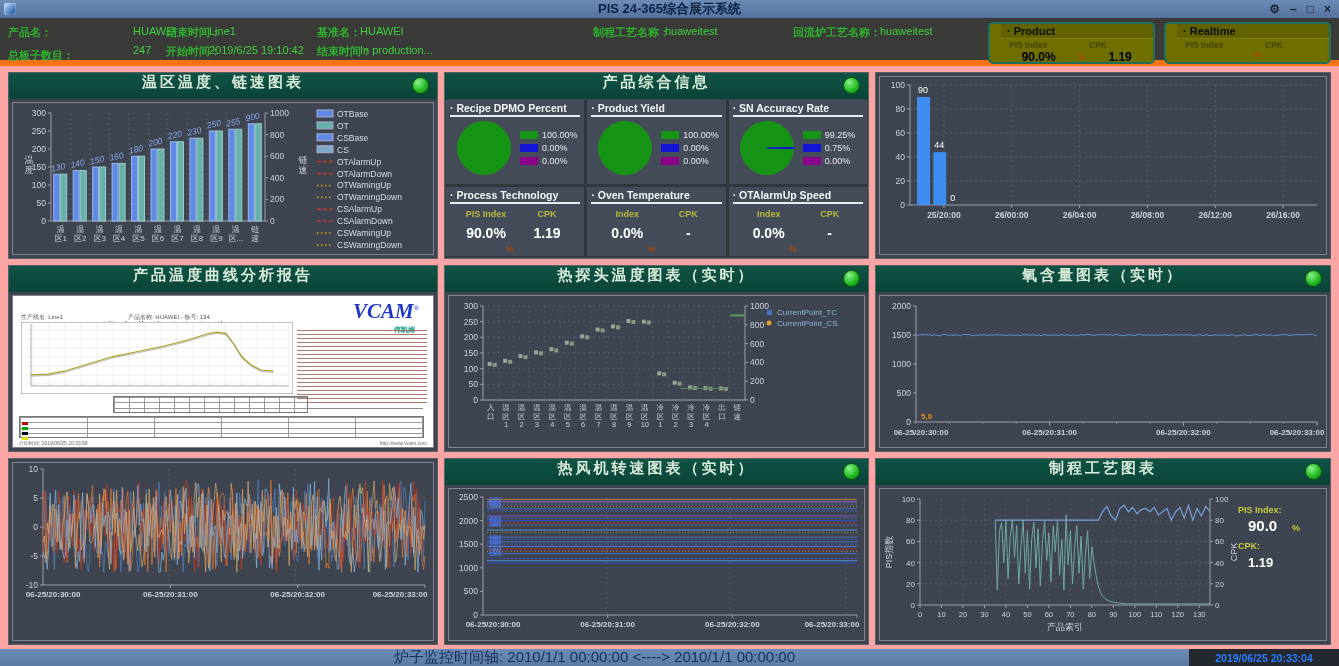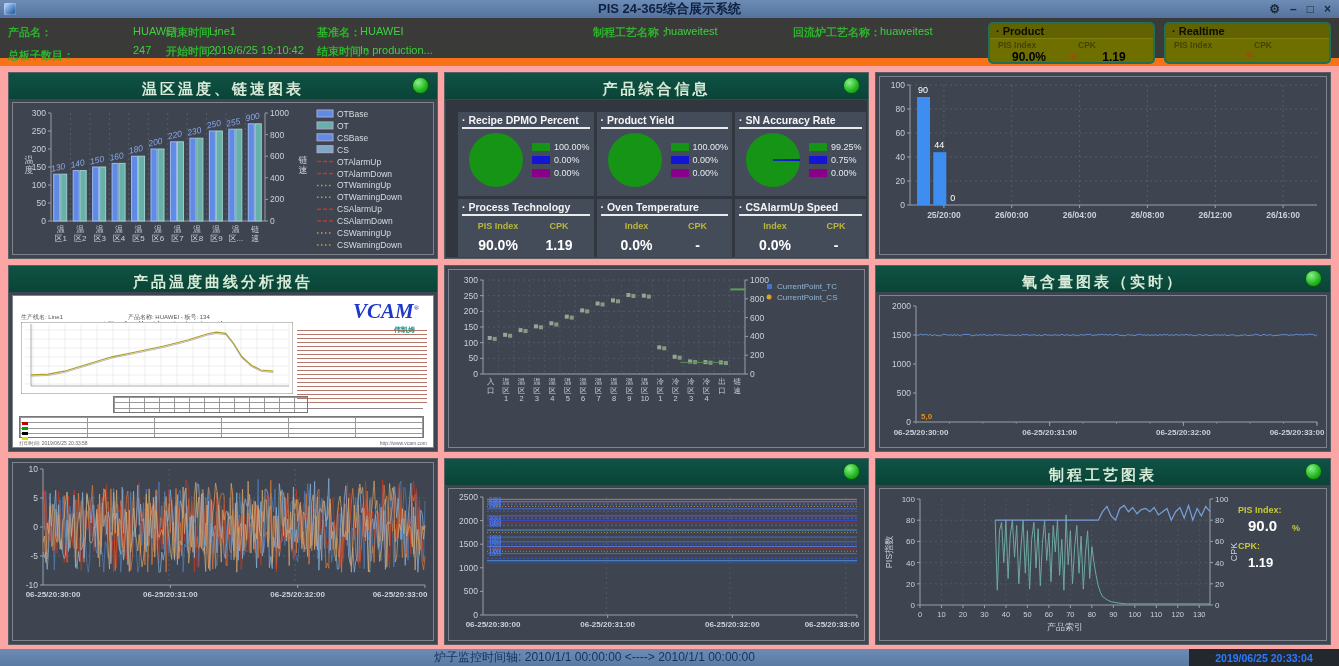--- a/index.html
+++ b/index.html
@@ -5,41 +5,41 @@
   html,body{margin:0;padding:0;background:#0e0f11;}
   *{box-sizing:border-box;}
   .window{position:relative;width:1339px;height:666px;background:#fca5a5;font-family:"Liberation Sans",sans-serif;overflow:hidden;}
   
   .titlebar{position:relative;height:18px;background:linear-gradient(#6d8cb5,#54729d);display:flex;align-items:center;}
   .appicon{width:12px;height:12px;margin-left:4px;border-radius:2px;background:linear-gradient(135deg,#9fc4ef 20%,#2c63a8 80%);box-shadow:inset 0 0 2px #dceaff;}
   .wtitle{position:absolute;left:0;right:0;text-align:center;font-size:13px;font-weight:bold;color:#0d2142;}
   .wbtns{margin-left:auto;display:flex;align-items:center;gap:10px;padding-right:8px;z-index:2;}
   .wbtn{color:#1b2735;font-size:12px;font-weight:bold;line-height:12px;cursor:default;}
   
-  .header{position:relative;height:48px;background:#3a3a38;border-bottom:8px solid #f97316;}
+  .header{position:relative;height:48px;background:#3a3a38;border-bottom:6px solid #f97316;}
   .hl{position:absolute;font-size:11px;font-weight:bold;color:#2db32d;}
   .hv{position:absolute;font-size:11px;color:#3fcf3f;}
-  .obox{position:absolute;top:4px;width:167px;height:42px;background:#6f6f00;border:2px solid #1e6f5c;border-radius:5px;overflow:hidden;}
+  .obox{position:absolute;top:4px;width:167px;height:42px;background:#6f6f00;border:2px solid #1e6f5c;border-radius:5px;overflow:hidden;padding-left:11px;}
   .obox .ot{background:#626200;border-bottom:1px solid #7d7d10;padding:1px 6px;font-size:11px;font-weight:bold;color:#0d0d00;}
   .obox .olbls{display:flex;font-size:8.5px;font-weight:bold;color:#454500;padding:1px 8px 0 8px;}
   .obox .olbls span:first-child{width:80px;}
   .obox .ovals{display:flex;align-items:center;padding:0 8px;font-weight:bold;color:#000;}
   .obox .ov1{width:62px;font-size:12px;text-align:center;}
   .obox .opct{width:28px;font-size:9px;color:#a34a0a;text-align:center;}
   .obox .ov2{width:52px;font-size:12px;text-align:center;}
   
   .grid{display:grid;grid-template-columns:430px 425px 456px;grid-template-rows:repeat(3,187px);gap:6px;padding:6px 8px 4px 8px;}
   .panel{border:1px solid #5a5f66;background:#3e4551;display:flex;flex-direction:column;}
-  .phead{position:relative;height:26px;background:linear-gradient(#0e5344,#0a4437);display:flex;align-items:flex-end;justify-content:center;flex:0 0 26px;}
+  .phead{position:relative;height:26px;background:linear-gradient(#0e5344,#0a4437);display:flex;align-items:flex-start;justify-content:center;flex:0 0 26px;}
   .ptitle{font-family:"Liberation Serif",serif;font-weight:bold;font-size:15px;letter-spacing:3px;color:#d8ead8;}
   .lamp{position:absolute;right:8px;top:4px;width:17px;height:17px;border-radius:50%;border:1px solid #0a5a0a;background:radial-gradient(circle at 35% 30%,#8cf08c,#25bc25 55%,#0d7a0d);}
   .pbody{flex:1;margin:3px;border:1px solid #7e838c;position:relative;overflow:hidden;}
   svg text{font-family:"Liberation Sans",sans-serif;}
   
-  .infogrid{display:grid;grid-template-columns:repeat(3,1fr);grid-template-rows:84px 69px;gap:3px;padding:12px;height:100%;background:#31363f;}
+  .infogrid{display:grid;grid-template-columns:repeat(3,1fr);grid-template-rows:84px 69px;gap:3px;padding:0;height:100%;background:#31363f;}
   .sub{background:#454c59;padding:0 4px;}
   .subh{font-size:10.5px;font-weight:bold;color:#f2f4f6;border-bottom:2px solid #e8eaec;padding:2px 0 1px 0;}
   .pierow{display:flex;align-items:center;}
   .pleg{margin-left:2px;}
   .plr{display:flex;align-items:center;margin:3px 0;}
   .plsw{width:18px;height:8px;margin-right:4px;}
   .plv{font-size:9px;color:#e8eaee;}
   .statlbls{display:flex;font-size:9px;font-weight:bold;color:#b8b83a;margin-top:5px;}
   .statlbls span:first-child{width:72px;text-align:center;}
   .statlbls span:last-child{width:50px;text-align:center;}
@@ -60,21 +60,21 @@
   .r-chartbox{position:absolute;top:26px;left:8px;}
   .r-table1{position:absolute;top:100px;left:100px;width:195px;height:17px;border:1px solid #777;
     background:repeating-linear-gradient(90deg,#999 0 1px,transparent 1px 15px),repeating-linear-gradient(#999 0 1px,transparent 1px 5.5px);}
   .r-table2{position:absolute;top:120px;left:6px;width:405px;height:22px;border:1px solid #777;
     background:repeating-linear-gradient(90deg,#999 0 1px,transparent 1px 67px),repeating-linear-gradient(#999 0 1px,transparent 1px 5.4px);}
   .r-sw{position:absolute;left:2px;width:6px;height:3px;}
   .r-foot{position:absolute;bottom:1px;left:6px;font-size:5px;color:#666;}
   .r-url{position:absolute;bottom:1px;right:6px;font-size:5px;color:#667;}
   
   .statusbar{position:absolute;left:0;right:0;bottom:0;height:17px;background:linear-gradient(#6d8cb5,#5a7aa3);display:flex;align-items:center;}
-  .sb-left{flex:1;text-align:center;font-size:12px;color:#18305e;}
+  .sb-left{flex:1;text-align:center;font-size:15px;color:#18305e;}
   .sb-right{width:150px;height:17px;background:#23282f;color:#2a7bff;font-size:10.5px;font-weight:bold;display:flex;align-items:center;justify-content:center;}
 </style>
 </head>
 <body>
 
 <div class="window">
 
   <div class="titlebar">
     <div class="appicon"></div>
     <div class="wtitle">PIS 24-365综合展示系统</div>
@@ -344,21 +344,21 @@
                 <span>Index</span>
                 <span>CPK</span>
               </div>
             <div class="statvals">
                 <span class="sv1">0.0%</span>
                 <span class="sv2">-</span>
               </div>
             <div class="statpct">%</div>
           </div>
           <div class="sub">
-            <div class="subh">· CSAlarmUp Speed</div>
+            <div class="subh">· OTAlarmUp Speed</div>
             <div class="statlbls">
                 <span>Index</span>
                 <span>CPK</span>
               </div>
             <div class="statvals">
                 <span class="sv1">0.0%</span>
                 <span class="sv2">-</span>
               </div>
             <div class="statpct">%</div>
           </div>
@@ -465,20 +465,24 @@
             <div class="r-sw" style="top:15px;background:#000"></div>
             <div class="r-sw" style="top:20px;background:#dddd00"></div>
           </div>
           <div class="r-foot">打印时间: 2019/06/25 20:33:58</div>
           <div class="r-url">http://www.vcam.com</div>
         </div>
       </div>
     </div>
 
     <div class="panel">
+      <div class="phead">
+          <span class="ptitle">热探头温度图表（实时）</span>
+          <span class="lamp"></span>
+        </div>
       <div class="pbody"><svg id="c-probe" width="413" height="151">
             <line x1="31" y1="104" x2="34" y2="104" stroke="#9aa0aa" stroke-width="1"></line>
             <text x="29" y="107" fill="#ccd1d9" font-size="8.5" text-anchor="end">0</text>
             <line x1="34" y1="104" x2="296" y2="104" stroke="#676d78" stroke-width="0.5" stroke-dasharray="2,3"></line>
             <line x1="31" y1="88.33333333333333" x2="34" y2="88.33333333333333" stroke="#9aa0aa" stroke-width="1"></line>
             <text x="29" y="91.33333333333333" fill="#ccd1d9" font-size="8.5" text-anchor="end">50</text>
             <line x1="34" y1="88.33333333333333" x2="296" y2="88.33333333333333" stroke="#676d78" stroke-width="0.5" stroke-dasharray="2,3"></line>
             <line x1="31" y1="72.66666666666667" x2="34" y2="72.66666666666667" stroke="#9aa0aa" stroke-width="1"></line>
             <text x="29" y="75.66666666666667" fill="#ccd1d9" font-size="8.5" text-anchor="end">100</text>
             <line x1="34" y1="72.66666666666667" x2="296" y2="72.66666666666667" stroke="#676d78" stroke-width="0.5" stroke-dasharray="2,3"></line>
@@ -654,20 +658,21 @@
             <polyline points="30.0,52.5 31.4,66.9 32.8,28.5 34.2,66.1 35.7,63.0 37.1,45.9 38.5,42.5 39.9,56.2 41.3,106.8 42.7,66.7 44.1,48.8 45.6,78.4 47.0,36.7 48.4,85.8 49.8,33.8 51.2,43.0 52.6,93.8 54.1,29.3 55.5,73.8 56.9,43.1 58.3,54.2 59.7,68.1 61.1,85.3 62.5,56.8 64.0,47.9 65.4,50.0 66.8,50.5 68.2,70.7 69.6,82.8 71.0,47.6 72.4,75.6 73.9,100.4 75.3,109.2 76.7,97.1 78.1,38.2 79.5,33.3 80.9,72.5 82.3,84.2 83.8,90.1 85.2,41.7 86.6,63.8 88.0,87.1 89.4,90.9 90.8,109.1 92.3,78.6 93.7,82.5 95.1,94.6 96.5,81.7 97.9,44.9 99.3,66.1 100.7,25.5 102.2,47.0 103.6,40.8 105.0,42.5 106.4,74.4 107.8,109.2 109.2,86.9 110.6,95.2 112.1,87.4 113.5,88.1 114.9,60.9 116.3,83.1 117.7,28.9 119.1,73.7 120.5,70.5 122.0,65.3 123.4,88.0 124.8,109.2 126.2,102.7 127.6,60.8 129.0,82.7 130.5,39.9 131.9,87.7 133.3,26.3 134.7,76.1 136.1,82.7 137.5,64.7 138.9,43.9 140.4,88.5 141.8,44.0 143.2,27.2 144.6,40.1 146.0,18.9 147.4,67.7 148.8,42.7 150.3,85.9 151.7,28.5 153.1,63.4 154.5,58.1 155.9,90.5 157.3,60.1 158.7,46.1 160.2,61.7 161.6,44.7 163.0,39.3 164.4,74.8 165.8,29.8 167.2,27.1 168.7,43.9 170.1,109.2 171.5,81.2 172.9,83.9 174.3,42.9 175.7,80.2 177.1,57.8 178.6,47.9 180.0,56.2 181.4,58.8 182.8,47.0 184.2,39.6 185.6,103.5 187.0,60.9 188.5,69.8 189.9,67.5 191.3,82.8 192.7,34.3 194.1,91.0 195.5,24.7 196.9,79.4 198.4,60.6 199.8,91.0 201.2,71.7 202.6,93.8 204.0,103.1 205.4,72.9 206.9,72.3 208.3,69.1 209.7,59.8 211.1,40.7 212.5,55.6 213.9,76.8 215.3,67.3 216.8,35.0 218.2,97.0 219.6,45.3 221.0,72.6 222.4,66.3 223.8,49.9 225.2,70.1 226.7,30.2 228.1,50.7 229.5,38.3 230.9,91.8 232.3,87.9 233.7,79.8 235.1,46.7 236.6,89.6 238.0,61.8 239.4,54.0 240.8,37.3 242.2,89.5 243.6,71.5 245.1,16.4 246.5,85.6 247.9,69.7 249.3,76.5 250.7,89.8 252.1,75.6 253.5,43.9 255.0,55.9 256.4,50.7 257.8,30.3 259.2,38.0 260.6,48.6 262.0,25.8 263.4,87.8 264.9,75.0 266.3,93.8 267.7,77.4 269.1,78.7 270.5,70.4 271.9,82.5 273.3,58.1 274.8,45.8 276.2,75.7 277.6,41.4 279.0,37.9 280.4,96.1 281.8,87.2 283.3,94.4 284.7,98.7 286.1,82.9 287.5,45.6 288.9,49.5 290.3,89.2 291.7,28.1 293.2,64.8 294.6,20.7 296.0,37.8 297.4,75.4 298.8,70.9 300.2,51.7 301.6,45.8 303.1,64.4 304.5,95.7 305.9,84.1 307.3,44.7 308.7,35.0 310.1,39.9 311.5,85.4 313.0,74.0 314.4,33.4 315.8,90.8 317.2,60.0 318.6,98.9 320.0,90.5 321.5,57.4 322.9,71.9 324.3,78.0 325.7,51.8 327.1,51.2 328.5,85.4 329.9,95.4 331.4,50.5 332.8,41.0 334.2,82.6 335.6,42.5 337.0,100.6 338.4,68.5 339.8,65.3 341.3,77.3 342.7,34.3 344.1,54.2 345.5,101.1 346.9,51.7 348.3,85.9 349.7,46.3 351.2,105.9 352.6,37.0 354.0,36.3 355.4,77.0 356.8,46.5 358.2,34.0 359.7,90.3 361.1,84.6 362.5,45.8 363.9,72.9 365.3,86.9 366.7,40.7 368.1,97.6 369.6,27.2 371.0,77.1 372.4,61.3 373.8,79.0 375.2,70.4 376.6,50.1 378.0,36.3 379.5,63.4 380.9,103.9 382.3,66.2 383.7,78.4 385.1,37.5 386.5,22.8 387.9,18.2 389.4,76.6 390.8,24.3 392.2,26.1 393.6,43.9 395.0,97.3 396.4,49.6 397.9,61.4 399.3,40.2 400.7,94.0 402.1,78.3 403.5,29.5 404.9,62.5 406.3,84.2 407.8,86.8 409.2,78.2 410.6,98.6 412.0,37.9" fill="none" stroke="#4f81bd" stroke-width="0.7"></polyline>
             <polyline points="30.0,28.8 31.4,43.1 32.8,82.1 34.2,96.0 35.7,72.4 37.1,40.0 38.5,57.4 39.9,87.5 41.3,86.1 42.7,45.8 44.1,58.6 45.6,75.6 47.0,81.3 48.4,85.3 49.8,84.6 51.2,32.5 52.6,78.4 54.1,99.3 55.5,76.2 56.9,53.4 58.3,74.0 59.7,68.5 61.1,37.9 62.5,36.9 64.0,86.2 65.4,30.2 66.8,55.9 68.2,38.5 69.6,36.7 71.0,99.2 72.4,56.2 73.9,47.6 75.3,56.2 76.7,48.4 78.1,38.2 79.5,22.2 80.9,63.3 82.3,72.7 83.8,57.3 85.2,41.4 86.6,104.0 88.0,61.0 89.4,34.5 90.8,37.8 92.3,26.5 93.7,45.7 95.1,38.7 96.5,78.1 97.9,25.8 99.3,59.9 100.7,50.2 102.2,107.5 103.6,81.0 105.0,57.4 106.4,87.3 107.8,37.5 109.2,45.0 110.6,88.9 112.1,64.3 113.5,34.1 114.9,28.1 116.3,76.7 117.7,107.4 119.1,97.0 120.5,69.2 122.0,66.8 123.4,62.2 124.8,35.9 126.2,36.1 127.6,90.1 129.0,54.7 130.5,47.4 131.9,102.0 133.3,38.7 134.7,109.2 136.1,64.8 137.5,40.3 138.9,101.6 140.4,75.9 141.8,40.9 143.2,26.8 144.6,75.7 146.0,77.1 147.4,54.6 148.8,56.7 150.3,80.9 151.7,47.4 153.1,109.1 154.5,67.2 155.9,40.7 157.3,69.7 158.7,37.1 160.2,55.9 161.6,79.2 163.0,25.4 164.4,80.6 165.8,88.3 167.2,59.5 168.7,93.0 170.1,41.3 171.5,29.5 172.9,24.7 174.3,63.9 175.7,36.0 177.1,75.7 178.6,38.1 180.0,62.8 181.4,79.8 182.8,84.2 184.2,73.7 185.6,85.6 187.0,81.3 188.5,48.6 189.9,26.4 191.3,54.3 192.7,82.7 194.1,39.7 195.5,24.3 196.9,30.3 198.4,73.0 199.8,106.2 201.2,68.7 202.6,105.6 204.0,29.4 205.4,73.9 206.9,36.6 208.3,30.8 209.7,30.0 211.1,32.7 212.5,90.0 213.9,102.8 215.3,64.0 216.8,86.9 218.2,90.1 219.6,48.0 221.0,91.5 222.4,93.8 223.8,38.3 225.2,68.0 226.7,52.2 228.1,72.8 229.5,64.7 230.9,40.7 232.3,84.7 233.7,74.0 235.1,50.1 236.6,63.6 238.0,62.9 239.4,45.4 240.8,66.1 242.2,38.8 243.6,44.1 245.1,95.1 246.5,46.5 247.9,90.4 249.3,48.3 250.7,73.5 252.1,71.8 253.5,69.0 255.0,80.0 256.4,74.7 257.8,17.3 259.2,71.4 260.6,82.9 262.0,53.3 263.4,105.7 264.9,52.9 266.3,92.7 267.7,81.6 269.1,69.7 270.5,29.1 271.9,37.7 273.3,57.1 274.8,30.0 276.2,67.6 277.6,61.2 279.0,88.2 280.4,73.0 281.8,50.4 283.3,90.0 284.7,36.5 286.1,43.7 287.5,72.7 288.9,81.0 290.3,68.5 291.7,88.8 293.2,30.7 294.6,62.0 296.0,101.3 297.4,71.2 298.8,88.0 300.2,58.6 301.6,52.9 303.1,50.1 304.5,28.7 305.9,26.1 307.3,86.5 308.7,71.5 310.1,56.8 311.5,69.3 313.0,105.0 314.4,100.2 315.8,105.3 317.2,40.3 318.6,60.9 320.0,86.4 321.5,61.4 322.9,86.0 324.3,75.5 325.7,94.2 327.1,64.5 328.5,109.2 329.9,71.2 331.4,40.6 332.8,76.6 334.2,49.6 335.6,70.0 337.0,57.3 338.4,39.0 339.8,25.4 341.3,47.5 342.7,89.8 344.1,98.6 345.5,41.9 346.9,98.6 348.3,83.2 349.7,66.3 351.2,45.4 352.6,78.0 354.0,28.0 355.4,67.0 356.8,36.6 358.2,98.1 359.7,83.1 361.1,99.5 362.5,51.9 363.9,47.9 365.3,50.3 366.7,78.5 368.1,71.9 369.6,49.2 371.0,21.9 372.4,39.8 373.8,32.8 375.2,53.9 376.6,83.0 378.0,44.5 379.5,68.4 380.9,57.2 382.3,79.3 383.7,61.3 385.1,75.0 386.5,24.5 387.9,58.7 389.4,94.7 390.8,70.1 392.2,61.8 393.6,94.2 395.0,70.3 396.4,56.0 397.9,81.0 399.3,32.3 400.7,37.8 402.1,31.2 403.5,79.6 404.9,74.9 406.3,44.6 407.8,67.6 409.2,99.0 410.6,106.8 412.0,93.4" fill="none" stroke="#e07b39" stroke-width="0.7"></polyline>
             <polyline points="30.0,90.7 31.4,27.1 32.8,34.1 34.2,86.4 35.7,58.5 37.1,78.7 38.5,50.1 39.9,66.3 41.3,60.1 42.7,60.2 44.1,90.4 45.6,28.6 47.0,45.7 48.4,69.0 49.8,63.7 51.2,99.4 52.6,75.2 54.1,97.5 55.5,33.2 56.9,66.4 58.3,49.9 59.7,82.7 61.1,27.1 62.5,59.0 64.0,36.7 65.4,94.5 66.8,74.7 68.2,107.5 69.6,91.8 71.0,62.3 72.4,45.2 73.9,65.7 75.3,65.2 76.7,34.4 78.1,73.4 79.5,52.6 80.9,88.2 82.3,56.5 83.8,53.8 85.2,41.7 86.6,84.7 88.0,39.9 89.4,35.1 90.8,30.0 92.3,73.5 93.7,21.7 95.1,55.0 96.5,96.6 97.9,96.8 99.3,77.3 100.7,109.2 102.2,39.0 103.6,105.0 105.0,42.0 106.4,49.2 107.8,43.3 109.2,84.4 110.6,26.5 112.1,86.0 113.5,95.6 114.9,45.4 116.3,109.2 117.7,58.0 119.1,38.6 120.5,49.5 122.0,55.8 123.4,63.2 124.8,24.1 126.2,19.6 127.6,50.7 129.0,70.5 130.5,47.9 131.9,45.8 133.3,72.2 134.7,65.0 136.1,49.5 137.5,46.1 138.9,58.5 140.4,39.7 141.8,88.3 143.2,85.6 144.6,27.8 146.0,100.3 147.4,64.3 148.8,86.8 150.3,38.5 151.7,56.9 153.1,87.5 154.5,45.9 155.9,27.4 157.3,39.3 158.7,54.9 160.2,65.9 161.6,73.4 163.0,88.4 164.4,96.8 165.8,43.6 167.2,89.0 168.7,79.2 170.1,53.8 171.5,78.3 172.9,16.6 174.3,21.3 175.7,25.9 177.1,87.2 178.6,33.3 180.0,64.7 181.4,109.2 182.8,63.4 184.2,103.6 185.6,104.3 187.0,76.2 188.5,26.2 189.9,59.0 191.3,73.9 192.7,40.4 194.1,87.2 195.5,104.0 196.9,43.9 198.4,54.9 199.8,39.0 201.2,67.8 202.6,50.8 204.0,34.2 205.4,72.4 206.9,82.5 208.3,42.6 209.7,79.5 211.1,39.4 212.5,102.7 213.9,94.2 215.3,61.9 216.8,76.5 218.2,63.9 219.6,25.5 221.0,57.4 222.4,72.6 223.8,82.3 225.2,86.2 226.7,53.3 228.1,106.5 229.5,95.6 230.9,50.0 232.3,83.0 233.7,88.9 235.1,88.3 236.6,43.7 238.0,35.3 239.4,61.8 240.8,69.8 242.2,89.6 243.6,45.5 245.1,43.3 246.5,87.4 247.9,101.9 249.3,77.3 250.7,73.4 252.1,71.2 253.5,32.0 255.0,34.1 256.4,39.6 257.8,54.1 259.2,102.5 260.6,74.7 262.0,82.2 263.4,109.2 264.9,80.6 266.3,88.7 267.7,77.6 269.1,77.8 270.5,53.4 271.9,77.8 273.3,35.9 274.8,79.3 276.2,55.6 277.6,76.5 279.0,78.1 280.4,95.0 281.8,96.1 283.3,26.7 284.7,69.0 286.1,74.6 287.5,48.9 288.9,82.1 290.3,40.6 291.7,55.9 293.2,52.0 294.6,62.2 296.0,64.7 297.4,69.9 298.8,42.2 300.2,51.6 301.6,81.0 303.1,70.3 304.5,83.2 305.9,75.3 307.3,63.9 308.7,38.9 310.1,67.1 311.5,63.2 313.0,76.5 314.4,85.5 315.8,76.0 317.2,72.6 318.6,46.4 320.0,35.2 321.5,64.0 322.9,73.2 324.3,52.4 325.7,43.9 327.1,104.6 328.5,65.9 329.9,98.5 331.4,79.6 332.8,54.5 334.2,20.0 335.6,42.5 337.0,29.9 338.4,64.2 339.8,95.2 341.3,58.2 342.7,71.6 344.1,67.3 345.5,101.3 346.9,104.8 348.3,79.2 349.7,40.7 351.2,78.6 352.6,18.1 354.0,66.2 355.4,47.9 356.8,49.1 358.2,67.7 359.7,48.6 361.1,74.0 362.5,53.1 363.9,68.6 365.3,57.0 366.7,47.2 368.1,73.5 369.6,16.9 371.0,85.4 372.4,48.8 373.8,73.2 375.2,88.7 376.6,104.7 378.0,59.0 379.5,34.3 380.9,63.6 382.3,23.4 383.7,75.7 385.1,24.1 386.5,20.0 387.9,63.7 389.4,48.8 390.8,46.9 392.2,56.0 393.6,90.7 395.0,76.2 396.4,41.2 397.9,91.4 399.3,27.7 400.7,18.3 402.1,37.1 403.5,25.8 404.9,87.7 406.3,36.8 407.8,59.6 409.2,87.6 410.6,64.0 412.0,61.4" fill="none" stroke="#c23b22" stroke-width="0.7"></polyline>
             <polyline points="30.0,89.0 31.4,94.6 32.8,89.0 34.2,106.3 35.7,84.9 37.1,30.3 38.5,83.4 39.9,81.5 41.3,46.9 42.7,27.2 44.1,73.4 45.6,41.7 47.0,86.1 48.4,76.2 49.8,90.4 51.2,95.6 52.6,92.6 54.1,57.2 55.5,88.3 56.9,51.2 58.3,72.5 59.7,54.9 61.1,32.1 62.5,95.2 64.0,105.8 65.4,88.5 66.8,98.6 68.2,55.2 69.6,29.5 71.0,95.3 72.4,73.7 73.9,31.9 75.3,41.6 76.7,44.6 78.1,60.0 79.5,42.2 80.9,42.3 82.3,83.8 83.8,49.7 85.2,74.4 86.6,79.9 88.0,91.3 89.4,39.9 90.8,63.5 92.3,52.3 93.7,71.4 95.1,48.8 96.5,56.2 97.9,100.7 99.3,57.4 100.7,38.4 102.2,56.2 103.6,50.2 105.0,74.0 106.4,85.2 107.8,91.4 109.2,24.2 110.6,70.3 112.1,46.4 113.5,60.6 114.9,81.4 116.3,108.4 117.7,84.8 119.1,79.5 120.5,45.0 122.0,73.8 123.4,55.7 124.8,22.2 126.2,62.1 127.6,41.0 129.0,58.2 130.5,55.8 131.9,77.9 133.3,88.8 134.7,40.6 136.1,72.5 137.5,54.0 138.9,47.2 140.4,41.6 141.8,65.9 143.2,33.3 144.6,87.8 146.0,109.2 147.4,108.9 148.8,89.1 150.3,97.2 151.7,88.2 153.1,47.6 154.5,58.6 155.9,53.6 157.3,26.9 158.7,40.9 160.2,83.9 161.6,97.3 163.0,43.0 164.4,101.7 165.8,64.0 167.2,37.6 168.7,43.2 170.1,55.0 171.5,31.9 172.9,25.1 174.3,85.0 175.7,90.4 177.1,54.0 178.6,84.1 180.0,52.6 181.4,94.7 182.8,46.9 184.2,21.0 185.6,21.4 187.0,42.6 188.5,85.7 189.9,29.7 191.3,91.3 192.7,60.4 194.1,61.4 195.5,38.0 196.9,107.7 198.4,36.7 199.8,73.3 201.2,64.1 202.6,62.6 204.0,89.8 205.4,42.0 206.9,59.5 208.3,75.3 209.7,63.4 211.1,90.9 212.5,95.5 213.9,76.3 215.3,49.7 216.8,56.2 218.2,52.8 219.6,77.9 221.0,87.7 222.4,64.7 223.8,29.7 225.2,97.3 226.7,63.9 228.1,60.3 229.5,95.5 230.9,41.6 232.3,35.9 233.7,42.7 235.1,43.2 236.6,31.4 238.0,56.2 239.4,51.1 240.8,79.4 242.2,70.4 243.6,104.9 245.1,41.9 246.5,67.9 247.9,38.6 249.3,92.9 250.7,84.7 252.1,26.3 253.5,26.3 255.0,31.2 256.4,104.7 257.8,93.5 259.2,105.7 260.6,74.2 262.0,84.4 263.4,44.3 264.9,84.9 266.3,20.7 267.7,32.6 269.1,26.8 270.5,72.8 271.9,34.2 273.3,78.0 274.8,66.4 276.2,70.2 277.6,64.3 279.0,86.0 280.4,24.0 281.8,78.9 283.3,66.8 284.7,79.8 286.1,51.7 287.5,42.3 288.9,66.2 290.3,79.5 291.7,85.5 293.2,85.9 294.6,59.8 296.0,45.3 297.4,20.8 298.8,82.7 300.2,58.4 301.6,18.4 303.1,83.2 304.5,33.8 305.9,107.2 307.3,72.0 308.7,97.5 310.1,40.4 311.5,38.1 313.0,63.6 314.4,48.0 315.8,15.4 317.2,87.6 318.6,64.6 320.0,59.0 321.5,72.0 322.9,84.7 324.3,106.2 325.7,106.0 327.1,80.5 328.5,44.2 329.9,73.6 331.4,35.0 332.8,22.9 334.2,51.7 335.6,92.9 337.0,99.0 338.4,102.7 339.8,84.4 341.3,109.2 342.7,98.6 344.1,93.5 345.5,34.1 346.9,24.9 348.3,49.7 349.7,44.8 351.2,73.1 352.6,74.4 354.0,52.6 355.4,106.3 356.8,109.2 358.2,59.8 359.7,55.9 361.1,66.2 362.5,51.7 363.9,66.1 365.3,84.7 366.7,80.9 368.1,44.3 369.6,77.8 371.0,47.3 372.4,106.4 373.8,61.6 375.2,59.1 376.6,61.0 378.0,53.9 379.5,42.6 380.9,23.6 382.3,32.9 383.7,54.8 385.1,35.3 386.5,56.4 387.9,76.6 389.4,55.6 390.8,56.3 392.2,102.4 393.6,74.4 395.0,58.5 396.4,40.1 397.9,20.1 399.3,73.7 400.7,90.8 402.1,53.1 403.5,72.9 404.9,109.2 406.3,84.4 407.8,47.2 409.2,50.6 410.6,66.7 412.0,62.0" fill="none" stroke="#86b4e0" stroke-width="0.7"></polyline>
             <polyline points="30.0,79.5 31.4,73.0 32.8,99.4 34.2,59.8 35.7,70.6 37.1,43.5 38.5,63.1 39.9,41.0 41.3,50.1 42.7,73.5 44.1,79.3 45.6,51.8 47.0,77.6 48.4,87.0 49.8,57.4 51.2,55.1 52.6,38.1 54.1,29.0 55.5,68.7 56.9,85.4 58.3,73.4 59.7,55.8 61.1,50.6 62.5,104.4 64.0,68.0 65.4,53.4 66.8,49.3 68.2,86.9 69.6,83.8 71.0,76.2 72.4,75.3 73.9,30.3 75.3,39.9 76.7,78.3 78.1,80.2 79.5,77.8 80.9,63.9 82.3,64.7 83.8,46.2 85.2,94.9 86.6,31.0 88.0,84.3 89.4,60.2 90.8,25.7 92.3,30.1 93.7,52.9 95.1,86.9 96.5,106.1 97.9,69.5 99.3,72.2 100.7,29.4 102.2,70.4 103.6,27.0 105.0,73.1 106.4,55.7 107.8,59.8 109.2,77.5 110.6,97.1 112.1,77.3 113.5,49.0 114.9,101.6 116.3,46.9 117.7,88.9 119.1,73.1 120.5,28.3 122.0,64.6 123.4,77.1 124.8,88.0 126.2,71.5 127.6,89.1 129.0,103.8 130.5,95.5 131.9,76.0 133.3,30.9 134.7,83.2 136.1,25.9 137.5,54.4 138.9,75.3 140.4,34.1 141.8,94.1 143.2,47.4 144.6,69.0 146.0,74.4 147.4,71.2 148.8,66.7 150.3,72.4 151.7,45.5 153.1,33.5 154.5,60.5 155.9,75.4 157.3,86.9 158.7,96.3 160.2,59.2 161.6,94.9 163.0,56.8 164.4,31.6 165.8,95.7 167.2,77.8 168.7,82.0 170.1,23.9 171.5,70.6 172.9,50.3 174.3,65.2 175.7,100.2 177.1,86.2 178.6,52.3 180.0,89.4 181.4,32.7 182.8,19.3 184.2,54.6 185.6,34.2 187.0,84.1 188.5,31.0 189.9,88.2 191.3,84.3 192.7,108.6 194.1,42.0 195.5,105.4 196.9,95.6 198.4,69.3 199.8,49.9 201.2,38.9 202.6,20.1 204.0,28.4 205.4,43.1 206.9,70.3 208.3,99.2 209.7,46.9 211.1,57.2 212.5,50.7 213.9,47.8 215.3,53.5 216.8,71.5 218.2,20.3 219.6,32.3 221.0,96.7 222.4,40.2 223.8,109.2 225.2,64.5 226.7,87.8 228.1,73.4 229.5,26.2 230.9,87.7 232.3,61.4 233.7,76.7 235.1,18.2 236.6,60.0 238.0,90.1 239.4,41.4 240.8,86.3 242.2,38.3 243.6,75.9 245.1,44.1 246.5,68.1 247.9,72.9 249.3,27.1 250.7,59.0 252.1,36.6 253.5,37.0 255.0,84.3 256.4,44.4 257.8,42.8 259.2,99.3 260.6,53.2 262.0,53.2 263.4,59.6 264.9,83.5 266.3,85.9 267.7,28.6 269.1,60.9 270.5,63.7 271.9,54.2 273.3,74.1 274.8,56.0 276.2,102.6 277.6,48.7 279.0,66.7 280.4,33.8 281.8,46.0 283.3,36.6 284.7,58.3 286.1,45.8 287.5,39.2 288.9,85.7 290.3,48.9 291.7,51.4 293.2,66.8 294.6,93.5 296.0,43.3 297.4,85.2 298.8,38.7 300.2,31.8 301.6,86.6 303.1,52.9 304.5,86.7 305.9,48.9 307.3,45.5 308.7,49.3 310.1,37.4 311.5,41.7 313.0,57.9 314.4,56.0 315.8,47.2 317.2,35.9 318.6,75.6 320.0,68.0 321.5,90.4 322.9,98.1 324.3,51.6 325.7,38.9 327.1,33.1 328.5,48.4 329.9,69.3 331.4,73.9 332.8,68.4 334.2,77.2 335.6,35.2 337.0,90.2 338.4,109.2 339.8,78.5 341.3,42.1 342.7,64.9 344.1,48.5 345.5,27.8 346.9,20.9 348.3,30.5 349.7,24.4 351.2,53.3 352.6,63.4 354.0,56.6 355.4,108.9 356.8,69.3 358.2,51.5 359.7,36.8 361.1,17.9 362.5,45.7 363.9,37.3 365.3,68.8 366.7,98.5 368.1,87.5 369.6,74.6 371.0,42.9 372.4,36.0 373.8,104.2 375.2,53.5 376.6,20.5 378.0,37.5 379.5,24.9 380.9,29.8 382.3,99.0 383.7,94.0 385.1,70.0 386.5,61.1 387.9,67.4 389.4,45.5 390.8,70.8 392.2,47.6 393.6,73.0 395.0,68.1 396.4,62.4 397.9,65.6 399.3,83.9 400.7,44.0 402.1,107.0 403.5,78.8 404.9,66.4 406.3,91.6 407.8,81.1 409.2,63.0 410.6,76.3 412.0,63.3" fill="none" stroke="#d8a868" stroke-width="0.7"></polyline>
           </svg></div>
     </div>
 
     <div class="panel">
       <div class="phead">
+          <span class="ptitle">热风机转速图表（实时）</span>
           <span class="lamp"></span>
         </div>
       <div class="pbody"><svg id="c-fan" width="413" height="151">
             <line x1="31" y1="126" x2="34" y2="126" stroke="#9aa0aa" stroke-width="1"></line>
             <text x="29" y="129" fill="#ccd1d9" font-size="8.5" text-anchor="end">0</text>
             <line x1="31" y1="102.4" x2="34" y2="102.4" stroke="#9aa0aa" stroke-width="1"></line>
             <text x="29" y="105.4" fill="#ccd1d9" font-size="8.5" text-anchor="end">500</text>
             <line x1="31" y1="78.8" x2="34" y2="78.8" stroke="#9aa0aa" stroke-width="1"></line>
             <text x="29" y="81.8" fill="#ccd1d9" font-size="8.5" text-anchor="end">1000</text>
             <line x1="31" y1="55.2" x2="34" y2="55.2" stroke="#9aa0aa" stroke-width="1"></line>

